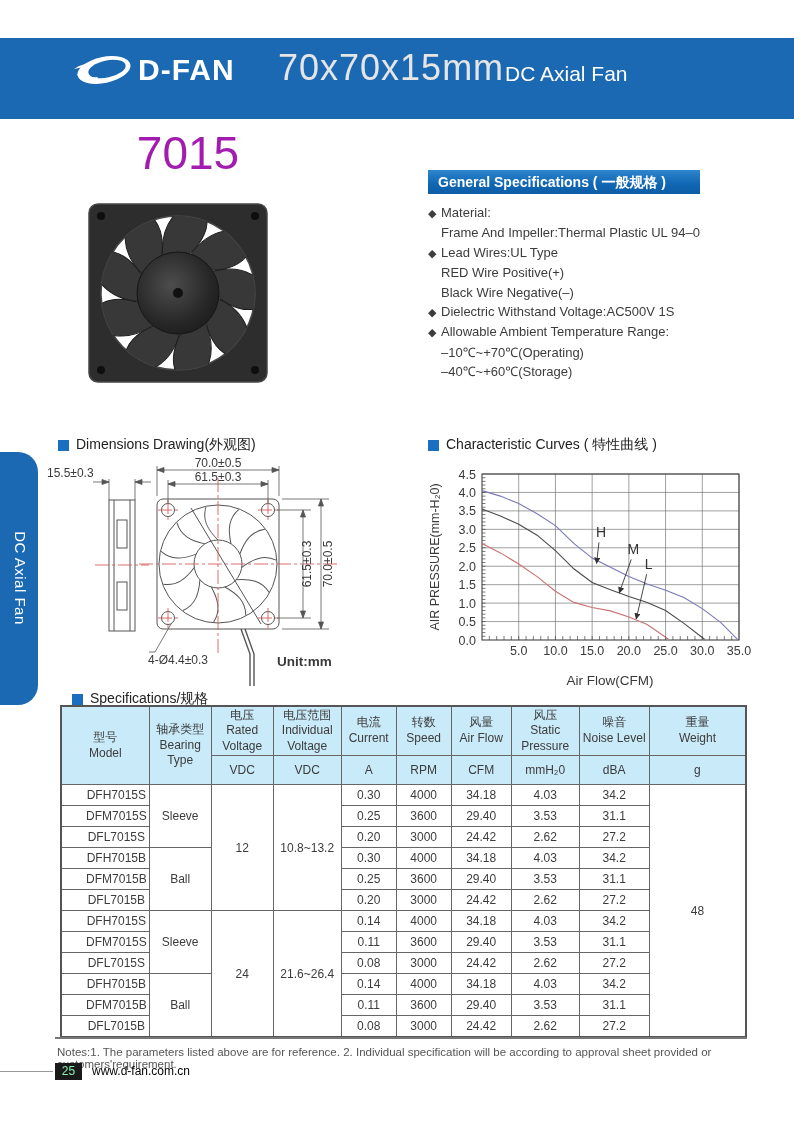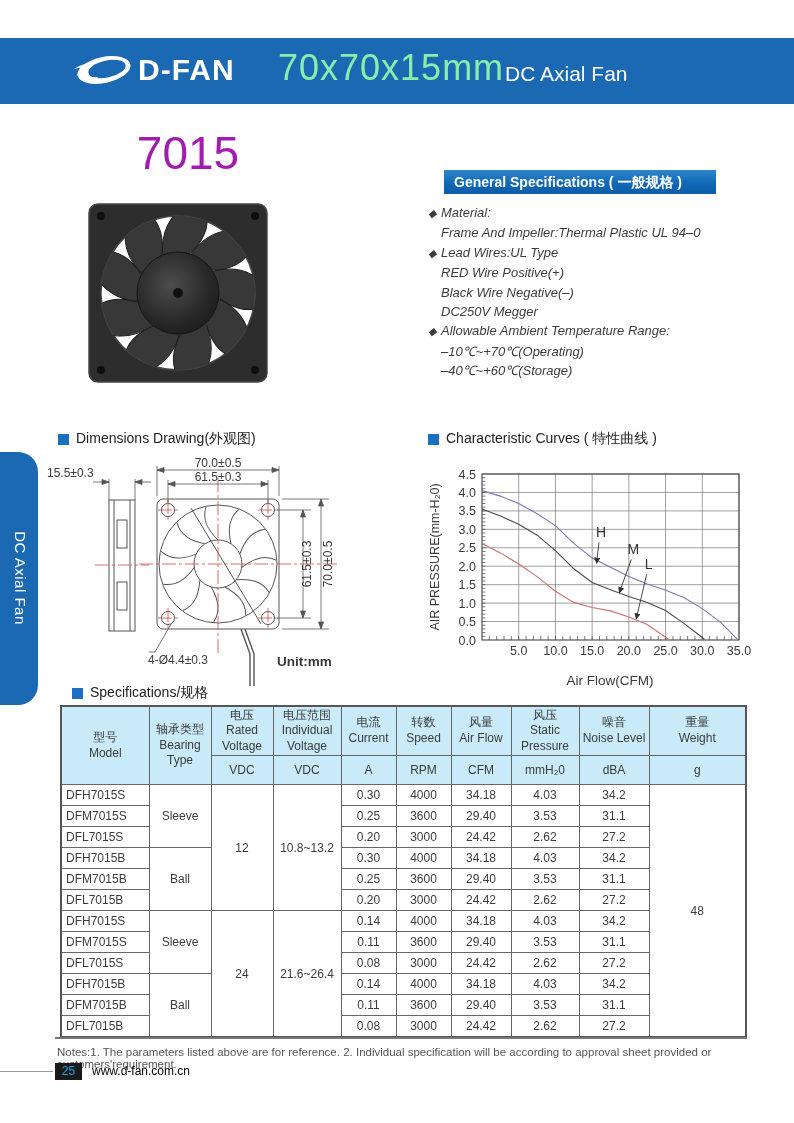--- a/index.html
+++ b/index.html
@@ -1,42 +1,42 @@
 <!DOCTYPE html>
 <html><head>
 <meta charset="utf-8">
 <style>
   html,body{margin:0;padding:0;background:#e8e8e8;}
   .page{position:relative;width:794px;height:1123px;background:#ffffff;margin:0 auto;
         font-family:"Liberation Sans",sans-serif;color:#3a3a3a;overflow:hidden;}
 
   
-  .topbar{position:absolute;left:0;top:38px;width:794px;height:66px;background:#1b69b2;}
+  .topbar{position:absolute;left:0;top:38px;width:794px;height:81px;background:#1b69b2;}
   .logo{position:absolute;left:72px;top:12px;display:flex;align-items:center;}
   .logo-text{color:#fff;font-size:30px;font-weight:bold;letter-spacing:1px;margin-left:4px;}
-  .size-title{position:absolute;left:278px;top:9px;color:#86efac;font-size:36px;font-weight:400;letter-spacing:1px;}
+  .size-title{position:absolute;left:278px;top:9px;color:#e5e5e5;font-size:36px;font-weight:400;letter-spacing:1px;}
   .type-title{position:absolute;left:505px;top:24px;color:#fff;font-size:21px;font-weight:400;}
 
   
   .model-title{position:absolute;left:128px;top:126px;width:120px;text-align:center;
                font-size:46px;font-weight:400;color:#a21caf;}
   .fan-photo{position:absolute;left:88px;top:203px;}
 
   
   .gen-specs{position:absolute;left:428px;top:170px;width:332px;}
   .gen-title{width:262px;height:24px;line-height:24px;padding-left:10px;color:#fff;
              font-size:14px;font-weight:bold;
-             background:linear-gradient(180deg,#2f86cd 0%,#1168b4 55%,#0d5ca6 100%);margin-left:16px;}
-  #gen-list{list-style:none;margin:9px 0 0 0;padding:0;font-size:13px;line-height:19.4px;color:#3c3c3c;font-style:italic;}
+             background:linear-gradient(180deg,#2f86cd 0%,#1168b4 55%,#0d5ca6 100%);}
+  #gen-list{list-style:none;margin:9px 0 0 0;padding:0;font-size:13px;line-height:19.4px;color:#3c3c3c;}
   #gen-list li{white-space:nowrap;}
   #gen-list li .bullet{display:inline-block;width:13px;font-size:11px;color:#3c3c3c;}
   #gen-list li.cont{padding-left:13px;}
 
   
-  .sec-title{position:absolute;font-size:14px;color:#222;display:flex;align-items:center;}
+  .sec-title{position:absolute;font-size:14px;color:#222;display:flex;align-items:center;margin-top:6px;}
   .sec-title .sq{width:11px;height:11px;background:#1a6fc0;display:inline-block;margin-right:7px;}
   .dims-title{left:58px;top:430px;}
   .curves-title{left:428px;top:430px;}
   .spec-title{left:72px;top:684px;}
 
   
   .side-tab{position:absolute;left:0;top:452px;width:38px;height:253px;background:#1b69b2;
             border-radius:0 20px 20px 0;}
   .tab-text{position:absolute;left:-107px;top:116px;width:252px;height:20px;
             transform:rotate(90deg);text-align:center;color:#fff;font-size:15px;letter-spacing:.5px;}
@@ -47,28 +47,28 @@
   .dims-svg text,.curves-svg text{font-family:"Liberation Sans",sans-serif;}
 
   
   #spec-table{position:absolute;left:60px;top:705px;border-collapse:collapse;table-layout:fixed;
               border:2px solid #555;font-size:12px;color:#3c3c3c;}
   #spec-table th,#spec-table td{border:1px solid #666;text-align:center;padding:0 2px;}
   #spec-table thead th{background:#c9eaf8;font-weight:400;}
   #spec-table .hrow1 th{height:48px;line-height:1.3;}
   #spec-table .hrow2 th{height:28px;}
   #spec-table tbody td{height:20px;}
-  #spec-table td.model-cell{text-align:left;padding-left:4px;}
+  #spec-table td.model-cell{text-align:center;padding-left:24px;}
 
   
   .rule{position:absolute;left:55px;top:1037px;width:692px;height:0;border-top:2.5px solid #777;}
   .notes{position:absolute;left:57px;top:1046px;width:700px;font-size:11.5px;color:#555;}
   .footer-line{position:absolute;left:0;top:1071px;width:53px;border-top:1px solid #999;}
   .page-badge{position:absolute;left:55px;top:1063px;width:27px;height:17px;background:#1a1a1a;
-              color:#0ea5e9;font-size:12px;text-align:center;line-height:17px;}
+              color:#86efac;font-size:12px;text-align:center;line-height:17px;}
   .site{position:absolute;left:92px;top:1064px;font-size:12px;color:#000000;}
 </style>
 </head>
 <body>
 
 <div class="page">
 
   <header class="topbar">
     <div class="logo">
       <svg width="62" height="40" viewBox="0 0 62 40">
@@ -120,21 +120,21 @@
   </svg>
 
   <section class="gen-specs">
     <div class="gen-title">General Specifications ( 一般规格 )</div>
     <ul id="gen-list">
         <li><span class="bullet">◆</span><span>Material:</span></li>
         <li class="cont">Frame And Impeller:Thermal Plastic UL 94–0</li>
         <li><span class="bullet">◆</span><span>Lead Wires:UL Type</span></li>
         <li class="cont">RED Wire Positive(+)</li>
         <li class="cont">Black Wire Negative(–)</li>
-        <li class="cont">DC250V Megger</li>
+        <li><span class="bullet">◆</span><span>Dielectric Withstand Voltage:AC500V 1S</span></li>
         <li><span class="bullet">◆</span><span>Allowable Ambient Temperature Range:</span></li>
         <li class="cont">–10℃~+70℃(Operating)</li>
         <li class="cont">–40℃~+60℃(Storage)</li>
       </ul>
   </section>
 
   <div class="sec-title dims-title">
     <span class="sq"></span>
     <span>Dimensions Drawing(外观图)</span>
   </div>

